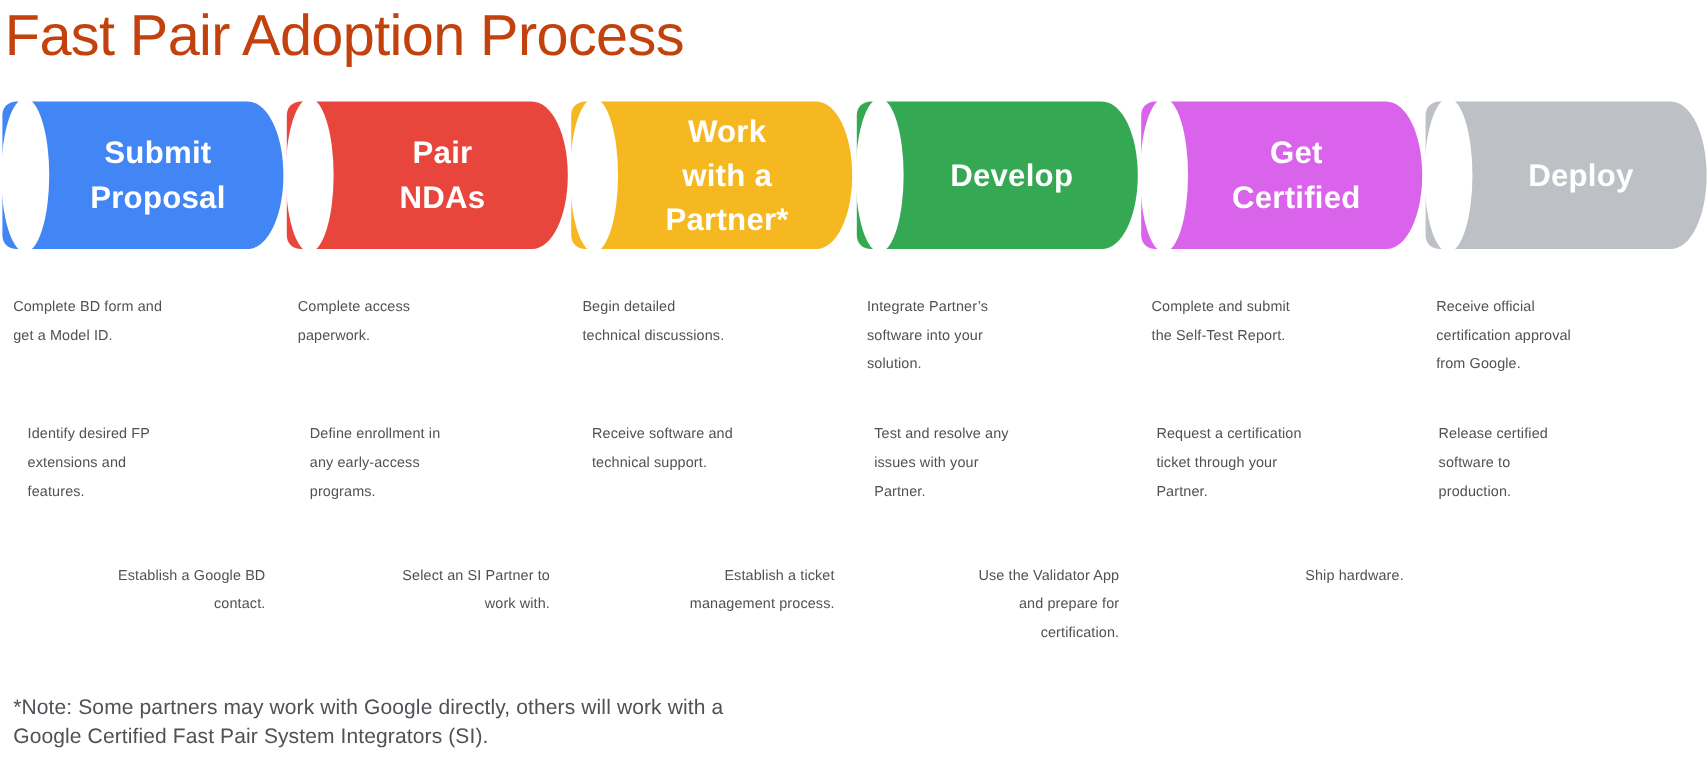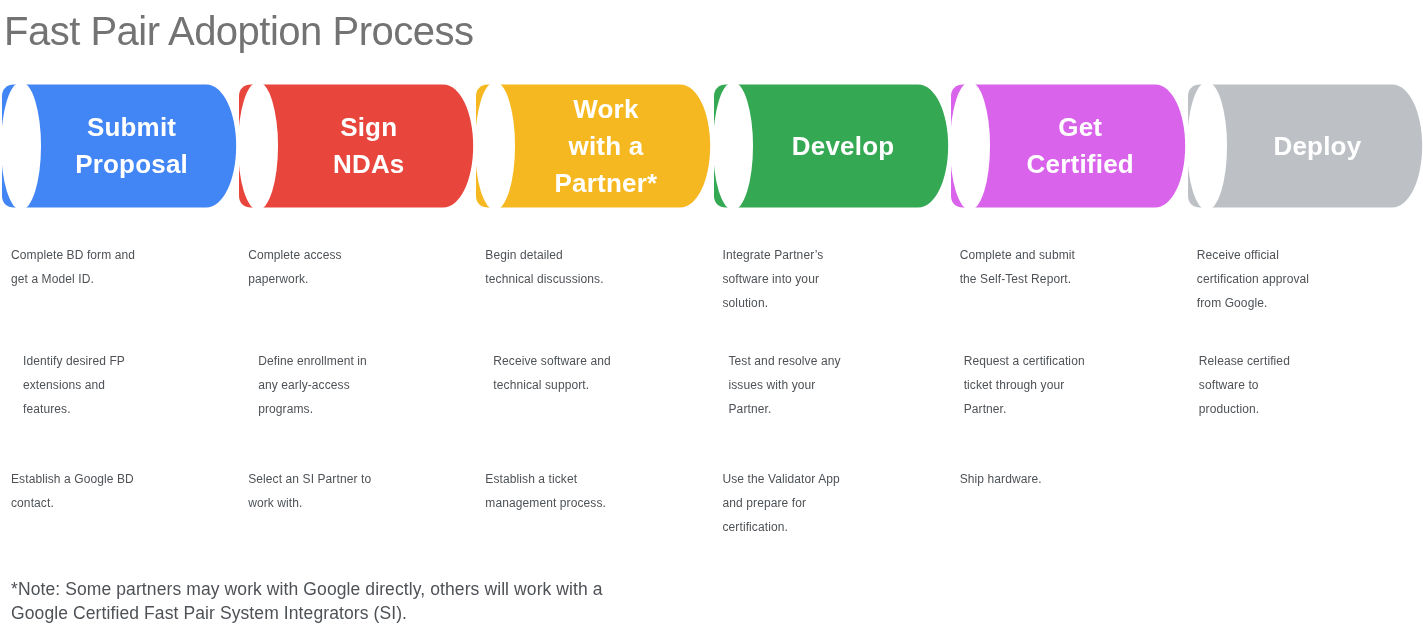--- a/index.html
+++ b/index.html
@@ -6,25 +6,25 @@
   html, body { background: #ffffff; }
   body {
     width: 1423px;
     height: 632px;
     overflow: hidden;
     font-family: "Liberation Sans", sans-serif;
     color: #4e5256;
   }
   .page-title {
     margin: 4px 0 13px 4px;
-    font-size: 40px;
+    font-size: 48px;
     line-height: 54px;
     font-weight: 400;
     letter-spacing: -0.5px;
-    color: #737373;
+    color: #c2410c;
   }
   .band {
     margin-top: 26px;
     display: grid;
     grid-template-columns: repeat(6, 1fr);
     height: 124px;
   }
   .stage {
     position: relative;
     height: 124px;
@@ -50,21 +50,21 @@
     font-weight: 700;
     letter-spacing: 0.2px;
     white-space: pre-line;
   }
   .row {
     display: grid;
     grid-template-columns: repeat(6, 1fr);
   }
   .row-1 { margin-top: 35px; height: 106px; }
   .row-2 { height: 118px; margin-left: 12px; }
-  .row-3 { height: auto; }
+  .row-3 { height: auto; text-align: right; }
   .cell {
     padding: 0 16px 0 11px;
     font-size: 12px;
     line-height: 24px;
     letter-spacing: 0.1px;
     white-space: pre-line;
     color: #4e5256;
   }
   .footnote {
     margin: 38px 16px 0 11px;
@@ -87,21 +87,21 @@
       <ellipse cx="21" cy="62" rx="20" ry="64" fill="#ffffff"></ellipse>
     </svg>
     <div class="stage-label">Submit
 Proposal</div>
   </div>
   <div class="stage">
     <svg viewBox="0 0 237 124" preserveAspectRatio="none">
       <path d="M14,0.5 H206 C223,0.5 236,28 236,62 C236,96 223,123.5 206,123.5 H14 C7,123.5 2,119 2,112 V12 C2,5 7,0.5 14,0.5 Z" fill="#E8463D"></path>
       <ellipse cx="21" cy="62" rx="20" ry="64" fill="#ffffff"></ellipse>
     </svg>
-    <div class="stage-label">Sign
+    <div class="stage-label">Pair
 NDAs</div>
   </div>
   <div class="stage">
     <svg viewBox="0 0 237 124" preserveAspectRatio="none">
       <path d="M14,0.5 H206 C223,0.5 236,28 236,62 C236,96 223,123.5 206,123.5 H14 C7,123.5 2,119 2,112 V12 C2,5 7,0.5 14,0.5 Z" fill="#F6B821"></path>
       <ellipse cx="21" cy="62" rx="20" ry="64" fill="#ffffff"></ellipse>
     </svg>
     <div class="stage-label">Work
 with a
 Partner*</div>

